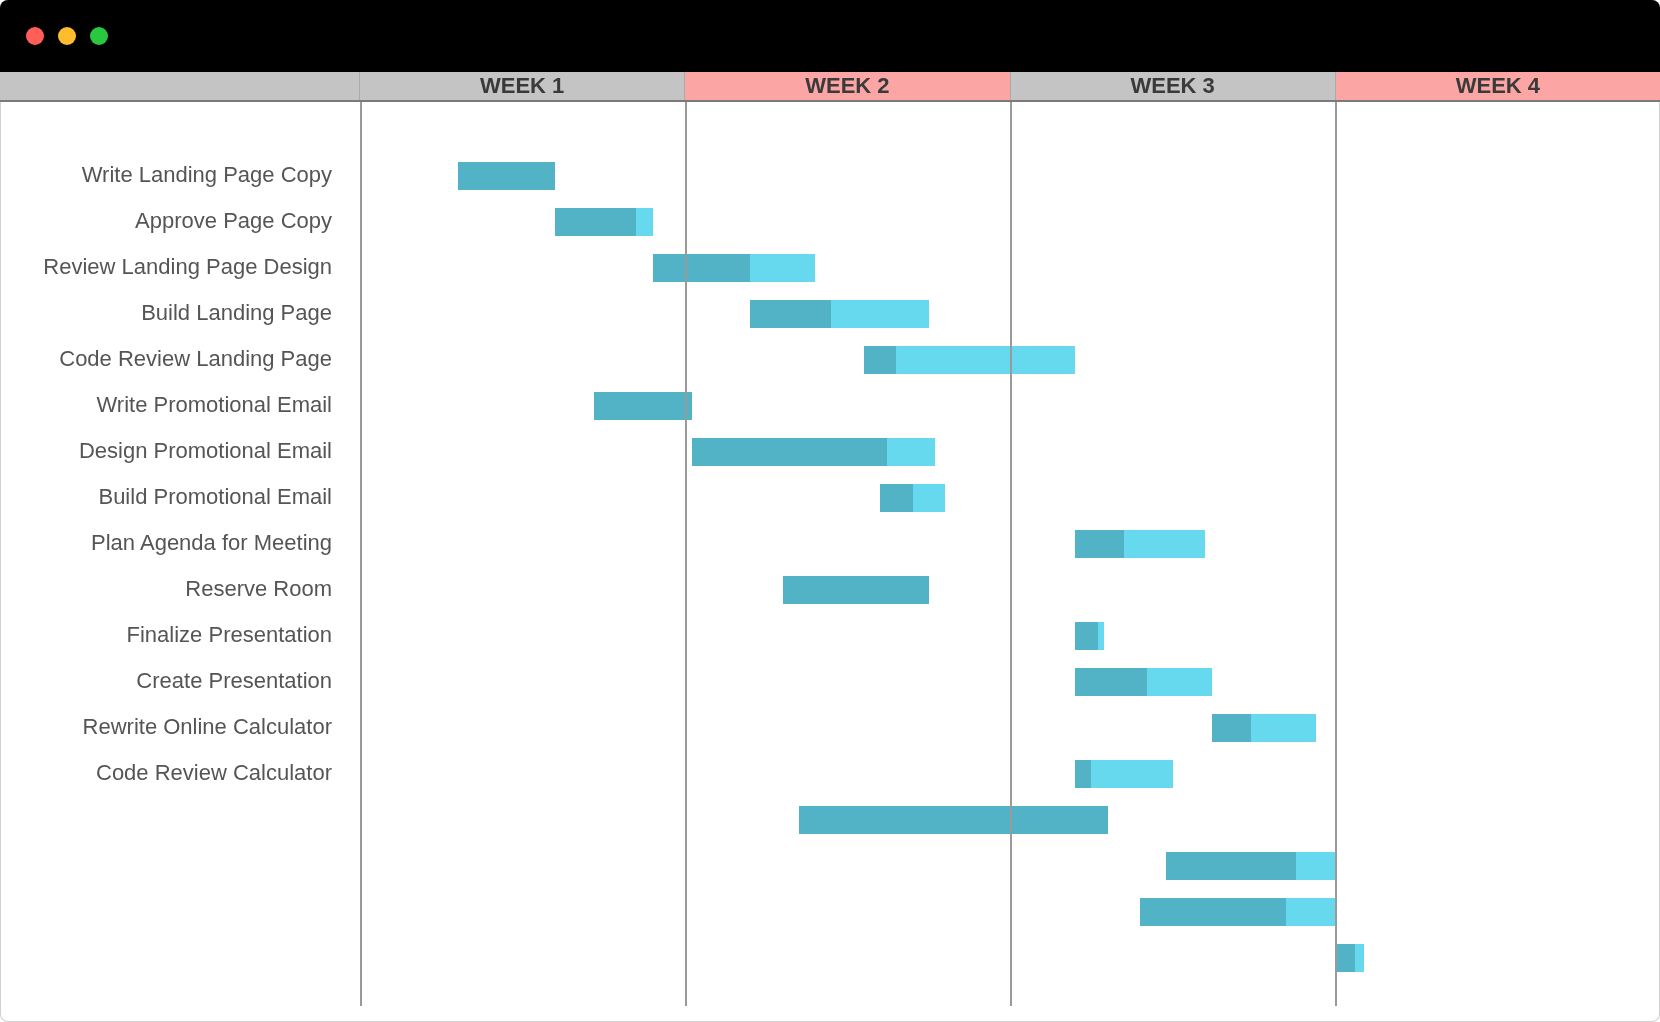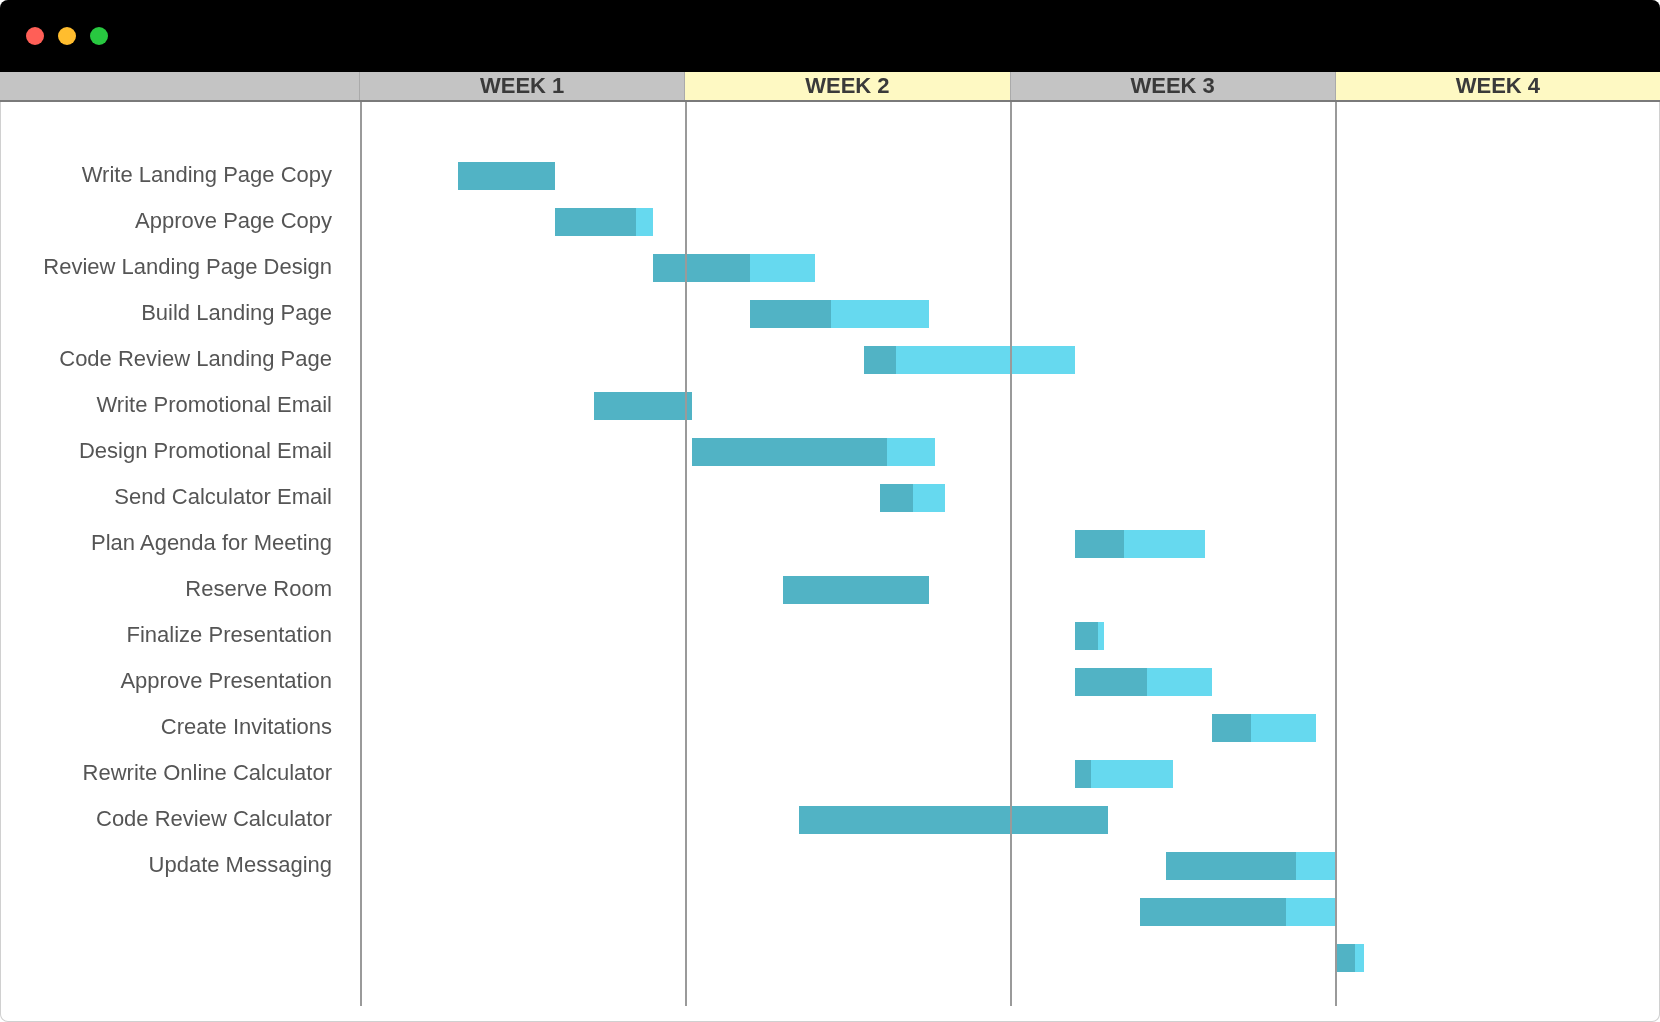--- a/index.html
+++ b/index.html
@@ -20,21 +20,21 @@
   .header-row {
     display: flex; height: 30px; border-bottom: 2px solid #7a7a7a;
   }
   .header-spacer { width: 360px; background: #c4c4c4; border-right: 1px solid #aaa;}
   .week-cell {
     flex: 1 1 0; display: flex; align-items: center; justify-content: center;
     font-weight: 700; font-size: 22px; color: #3a3a3a;
     border-right: 1px solid #aaa;
   }
   .week-odd { background: #c4c4c4; }
-  .week-even { background: #fef9c3; }
+  .week-even { background: #fca5a5; }
   .week-cell:last-child { border-right: none; }
   .chart-body {
     position: relative; height: calc(1022px - 72px - 46px);
     padding-top: 50px;
     overflow: hidden;
   }
   .labels-col {
     position: absolute; left: 0; top: 50px; width: 360px;
   }
   .task-label {
@@ -80,29 +80,27 @@
   <div class="chart-body">
 
     <div class="labels-col" id="labels-col">
         <div class="task-label">Write Landing Page Copy</div>
         <div class="task-label">Approve Page Copy</div>
         <div class="task-label">Review Landing Page Design</div>
         <div class="task-label">Build Landing Page</div>
         <div class="task-label">Code Review Landing Page</div>
         <div class="task-label">Write Promotional Email</div>
         <div class="task-label">Design Promotional Email</div>
-        <div class="task-label">Send Calculator Email</div>
+        <div class="task-label">Build Promotional Email</div>
         <div class="task-label">Plan Agenda for Meeting</div>
         <div class="task-label">Reserve Room</div>
         <div class="task-label">Finalize Presentation</div>
-        <div class="task-label">Approve Presentation</div>
-        <div class="task-label">Create Invitations</div>
+        <div class="task-label">Create Presentation</div>
         <div class="task-label">Rewrite Online Calculator</div>
         <div class="task-label">Code Review Calculator</div>
-        <div class="task-label">Update Messaging</div>
       </div>
     <div class="bars-area" id="bars-area">
         <div class="bar-row">
           <div class="bar" style="left: 97.5px; width: 97.5px;">
             <div class="bar-dark" style="width: 97.5px; background: rgb(81, 179, 197);"></div>
           </div>
         </div>
         <div class="bar-row">
           <div class="bar" style="left: 195px; width: 97.5px;">
             <div class="bar-dark" style="width: 81.25px; background: rgb(81, 179, 197);"></div>

